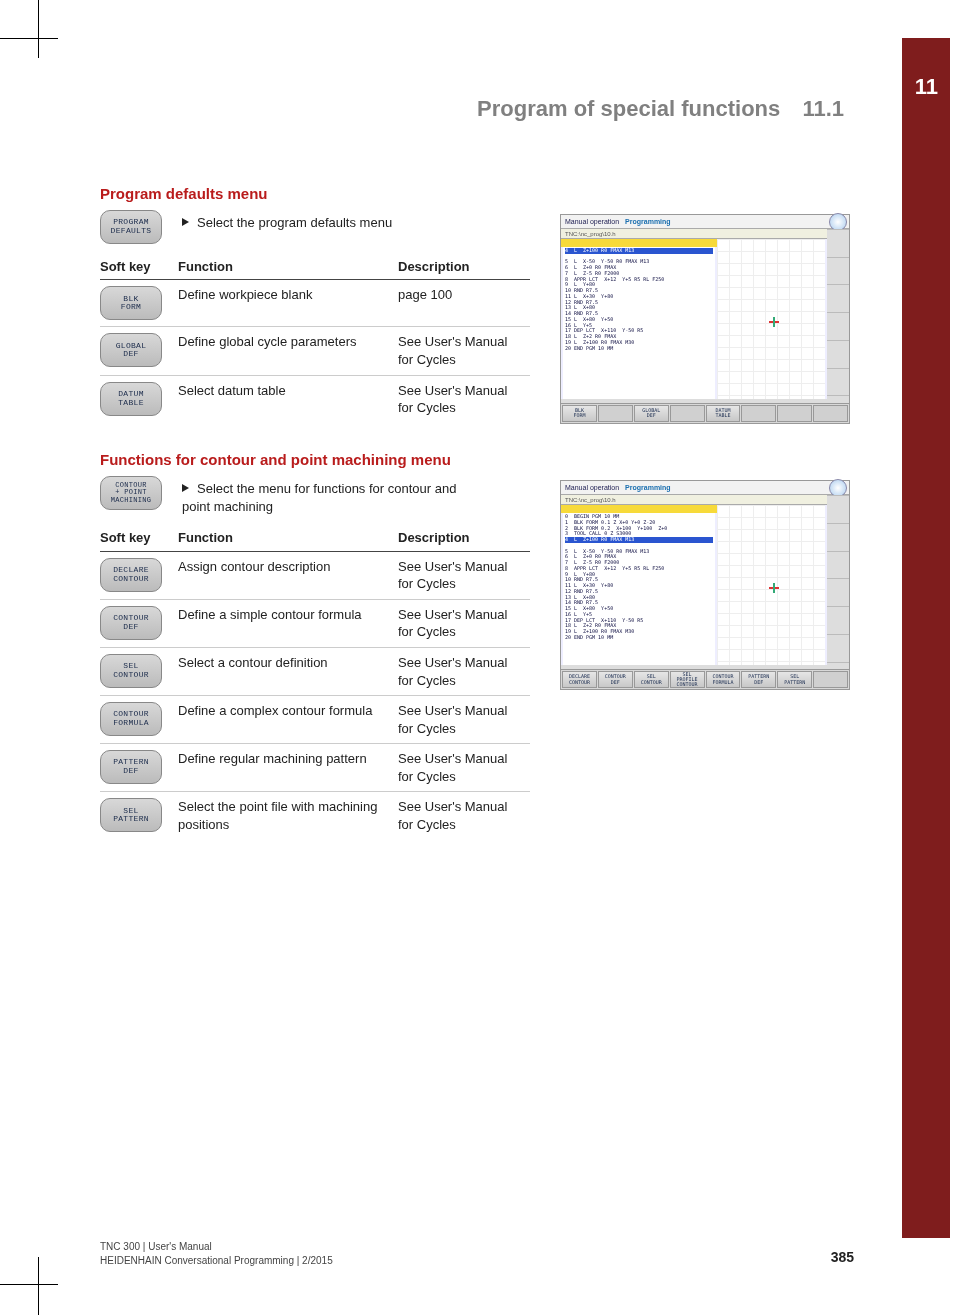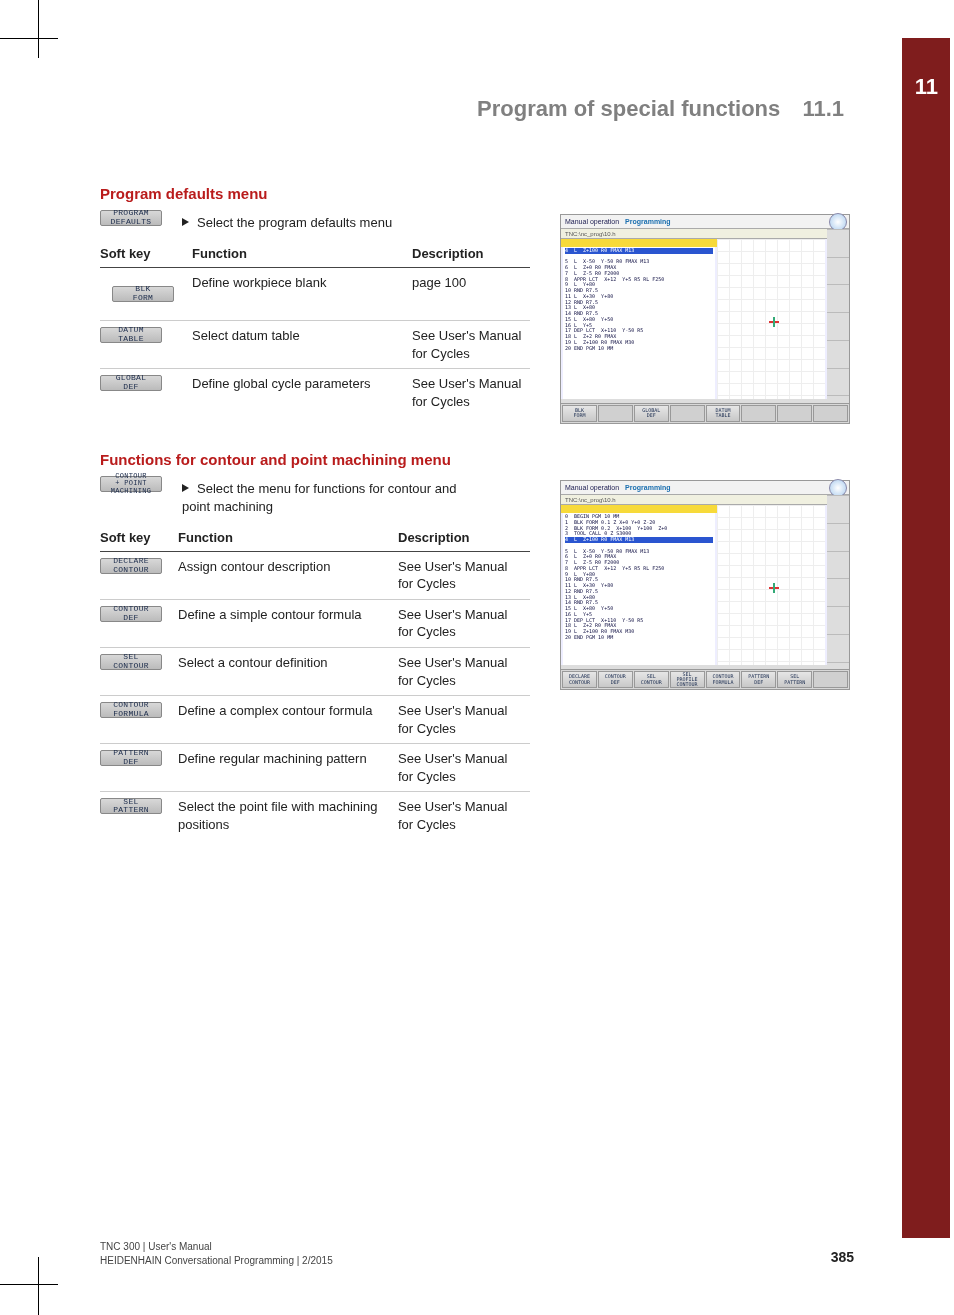--- a/index.html
+++ b/index.html
@@ -59,24 +59,24 @@
   h3.section {
     font-size: 15px;
     font-weight: bold;
     color: #b91c1c;
     margin: 18px 0 6px 0;
   }
 
   .intro-row { display: flex; align-items: flex-start; margin-bottom: 10px; }
   .softkey-img {
     width: 62px;
-    height: 16px;
+    height: 34px;
     background: linear-gradient(#d8d8d8,#bbbbbb);
     border: 1px solid #888;
-    border-radius: 2px;
+    border-radius: 10px;
     font-family: "Courier New", monospace;
     font-size: 8px;
     color: #1a2a4a;
     text-align: center;
     display: flex;
     flex-direction: column;
     justify-content: center;
     line-height: 1.1;
     letter-spacing: 0.3px;
     text-transform: uppercase;
@@ -250,40 +250,40 @@
         <thead>
           <tr>
             <th>Soft key</th>
             <th>Function</th>
             <th>Description</th>
           </tr>
         </thead>
         <tbody id="tb1">
             <tr>
               <td class="kcell">
-                <div class="softkey-img" style="white-space: pre; margin: 12px;">BLK
+                <div class="softkey-img" style="white-space: pre; margin: 0px;">BLK
 FORM</div>
               </td>
               <td class="fcell">Define workpiece blank</td>
               <td class="dcell">page 100</td>
             </tr>
             <tr>
               <td class="kcell">
+                <div class="softkey-img" style="white-space: pre; margin: 0px;">GLOBAL
+DEF</div>
+              </td>
+              <td class="fcell">Define global cycle parameters</td>
+              <td class="dcell">See User's Manual for Cycles</td>
+            </tr>
+            <tr>
+              <td class="kcell">
                 <div class="softkey-img" style="white-space: pre; margin: 0px;">DATUM
 TABLE</div>
               </td>
               <td class="fcell">Select datum table</td>
-              <td class="dcell">See User's Manual for Cycles</td>
-            </tr>
-            <tr>
-              <td class="kcell">
-                <div class="softkey-img" style="white-space: pre; margin: 0px;">GLOBAL
-DEF</div>
-              </td>
-              <td class="fcell">Define global cycle parameters</td>
               <td class="dcell">See User's Manual for Cycles</td>
             </tr>
           </tbody>
       </table>
     </div>
 
     <div class="right-col">
       <div class="screenshot">
         <div class="ss-topbar">
           <span class="mo">Manual operation</span>

